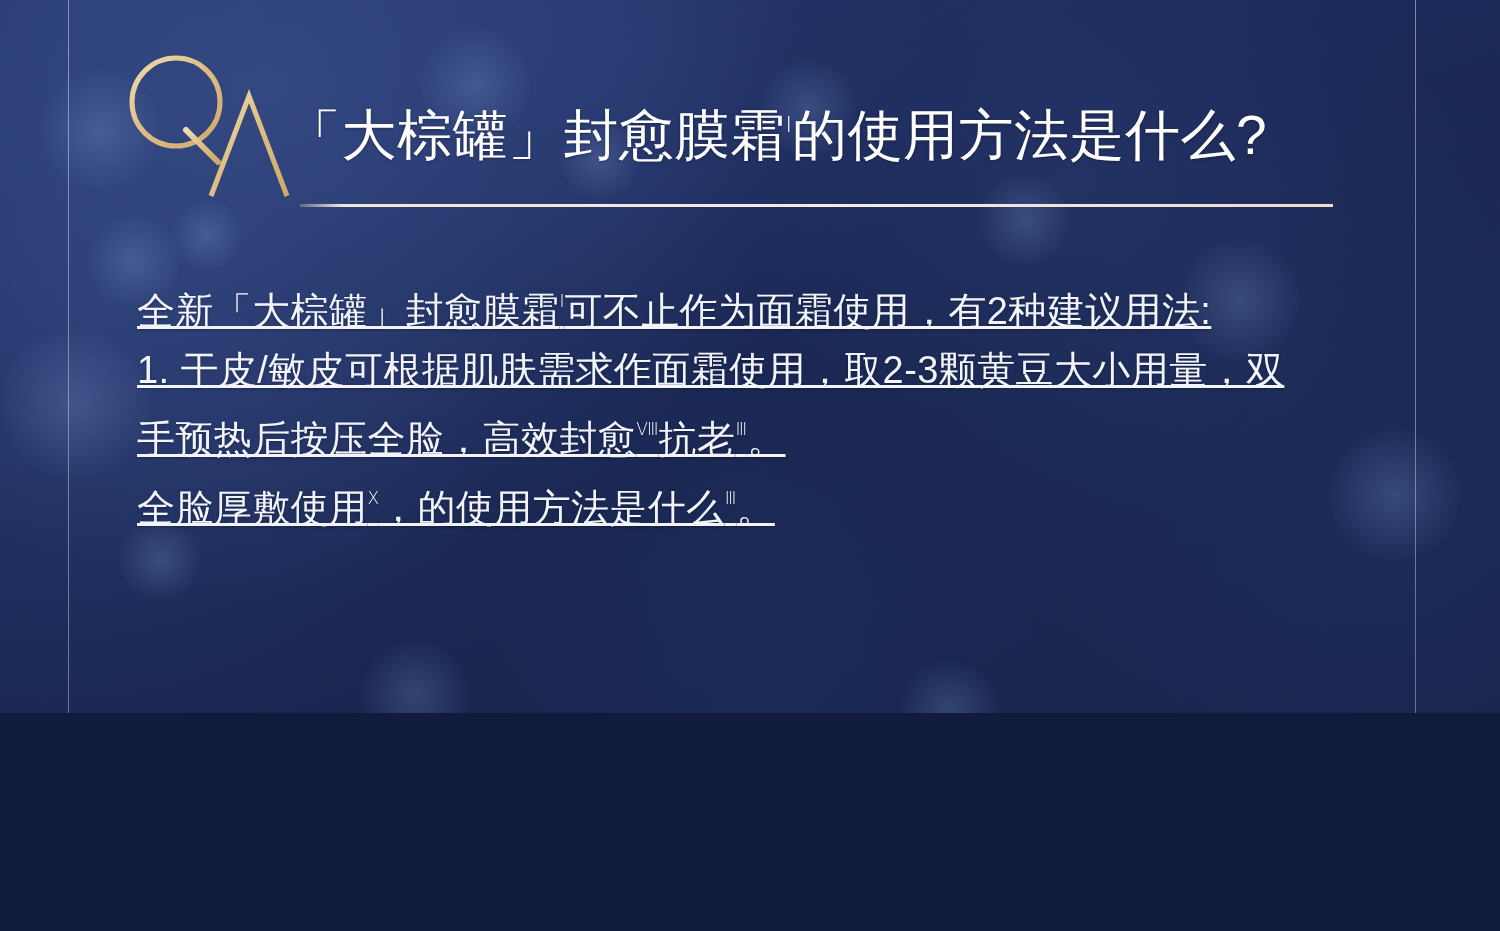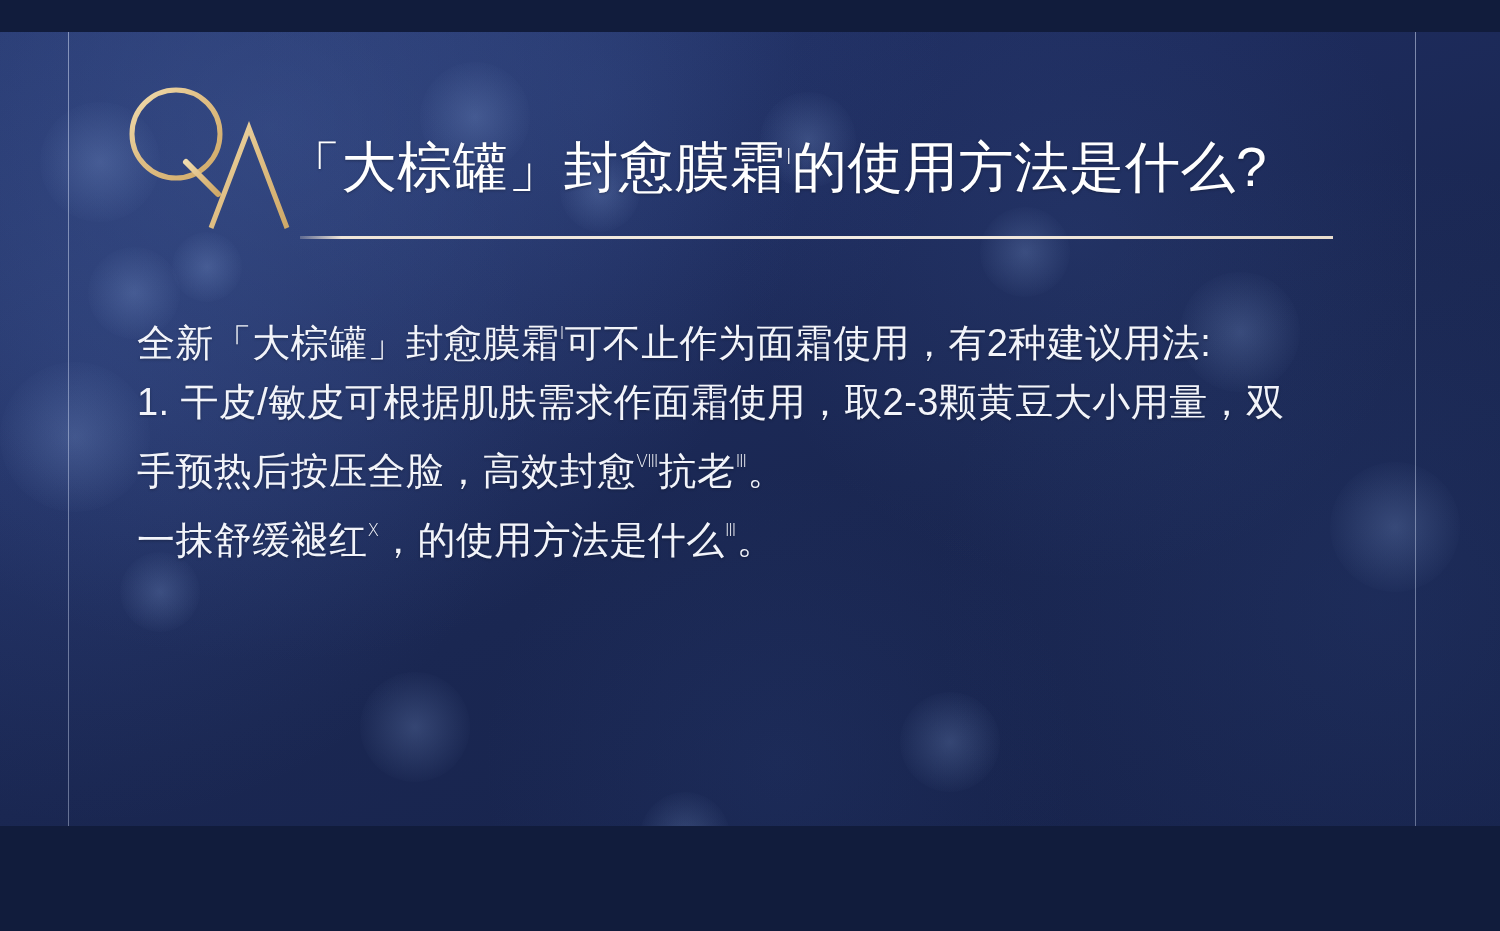--- a/index.html
+++ b/index.html
@@ -3,32 +3,31 @@
 <meta charset="utf-8">
 <style>
   html, body {
     margin: 0;
     padding: 0;
     background: #111c3c;
   }
   #page {
     position: relative;
     width: 1500px;
-    height: 794px;
+    height: 713px;
     overflow: hidden;
     font-family: "Liberation Sans", "DejaVu Sans", sans-serif;
     background:
       radial-gradient(circle at 18% 12%, rgba(90,120,190,0.28) 0%, rgba(90,120,190,0) 38%),
       radial-gradient(circle at 6% 44%, rgba(80,110,180,0.20) 0%, rgba(80,110,180,0) 30%),
       radial-gradient(circle at 40% 8%, rgba(70,100,170,0.16) 0%, rgba(70,100,170,0) 30%),
       radial-gradient(circle at 72% 26%, rgba(75,105,175,0.14) 0%, rgba(75,105,175,0) 28%),
       radial-gradient(circle at 92% 72%, rgba(60,90,160,0.14) 0%, rgba(60,90,160,0) 30%),
       radial-gradient(circle at 52% 92%, rgba(55,85,155,0.12) 0%, rgba(55,85,155,0) 28%),
       linear-gradient(160deg, #24356b 0%, #1d2b5c 34%, #1a2752 58%, #16224a 100%);
-    margin-top: 32px;
   }
 
   
   .bokeh {
     position: absolute;
     border-radius: 50%;
     background: radial-gradient(circle, rgba(150,180,235,0.22) 0%, rgba(150,180,235,0.06) 55%, rgba(150,180,235,0) 75%);
     pointer-events: none;
   }
 
@@ -90,20 +89,21 @@
     position: absolute;
     left: 137px;
     top: 272px;
     width: 1250px;
     color: #f2f4fa;
     font-size: 38px;
     line-height: 59px;
     font-weight: 300;
     letter-spacing: 0.4px;
     text-shadow: 0 1px 3px rgba(0,0,0,0.28);
+    text-decoration: underline;
   }
   .body-copy p { margin: 0; white-space: nowrap; }
   .body-copy .sup {
     font-size: 17px;
     vertical-align: 17px;
     letter-spacing: 0;
   }
 
   
   .ruler {
@@ -179,21 +179,21 @@
       <span>「大棕罐」封愈膜霜</span><span class="sup">Ⅰ</span><span>的使用方法是什么?</span>
     </div>
 
     <div class="title-rule"></div>
   </div>
 
   <div class="body-copy" id="body-copy">
       <p><span>全新「大棕罐」封愈膜霜</span><span class="sup">Ⅰ</span><span>可不止作为面霜使用，有2种建议用法:</span></p>
       <p><span>1. 干皮/敏皮可根据肌肤需求作面霜使用，取2-3颗黄豆大小用量，双</span></p>
       <p><span>手预热后按压全脸，高效封愈</span><span class="sup">Ⅷ</span><span>抗老</span><span class="sup">Ⅲ</span><span>。</span></p>
-      <p><span>一抹舒缓褪红</span><span class="sup">Ⅹ</span><span>，的使用方法是什么</span><span class="sup">Ⅲ</span><span>。</span></p>
+      <p><span>全脸厚敷使用</span><span class="sup">Ⅹ</span><span>，的使用方法是什么</span><span class="sup">Ⅲ</span><span>。</span></p>
     </div>
 
   <div class="ruler" id="ruler">
     <div class="ruler-base"></div>
   <div class="tick minor" style="left: 8px;"></div>
       <div class="tick minor" style="left: 23px;"></div>
       <div class="tick minor" style="left: 38px;"></div>
       <div class="tick minor" style="left: 53px;"></div>
       <div class="tick minor" style="left: 68px;"></div>
       <div class="tick major" style="left: 83px;"></div>

